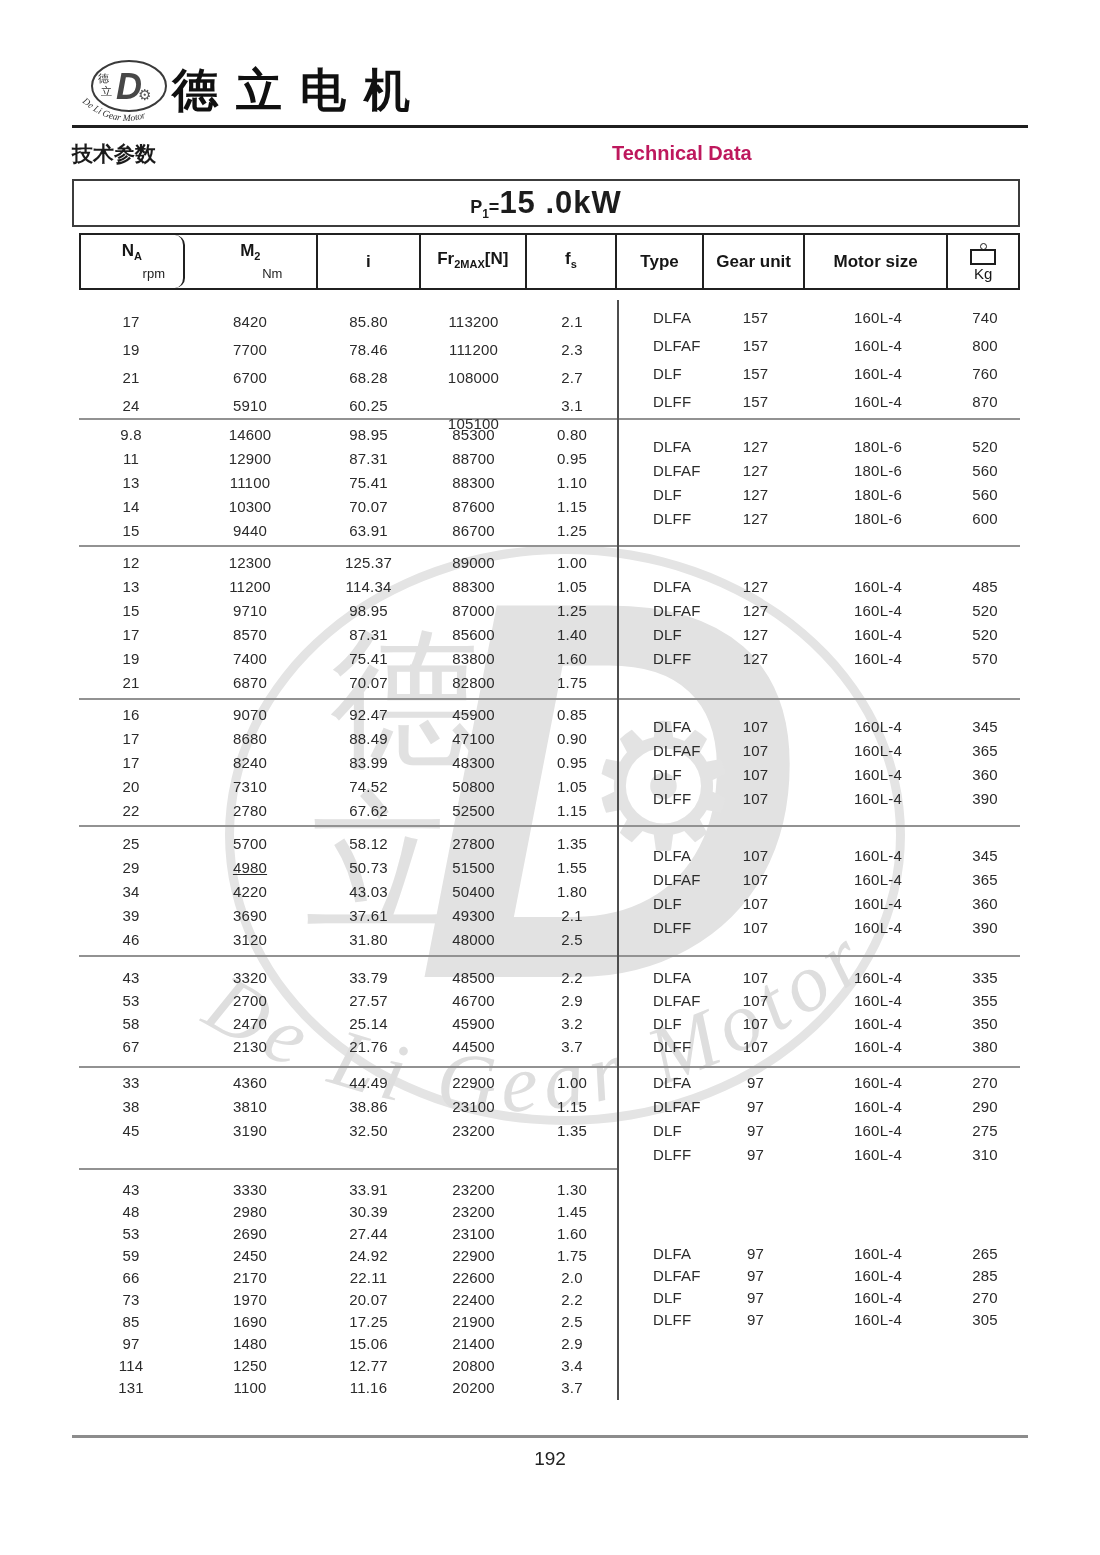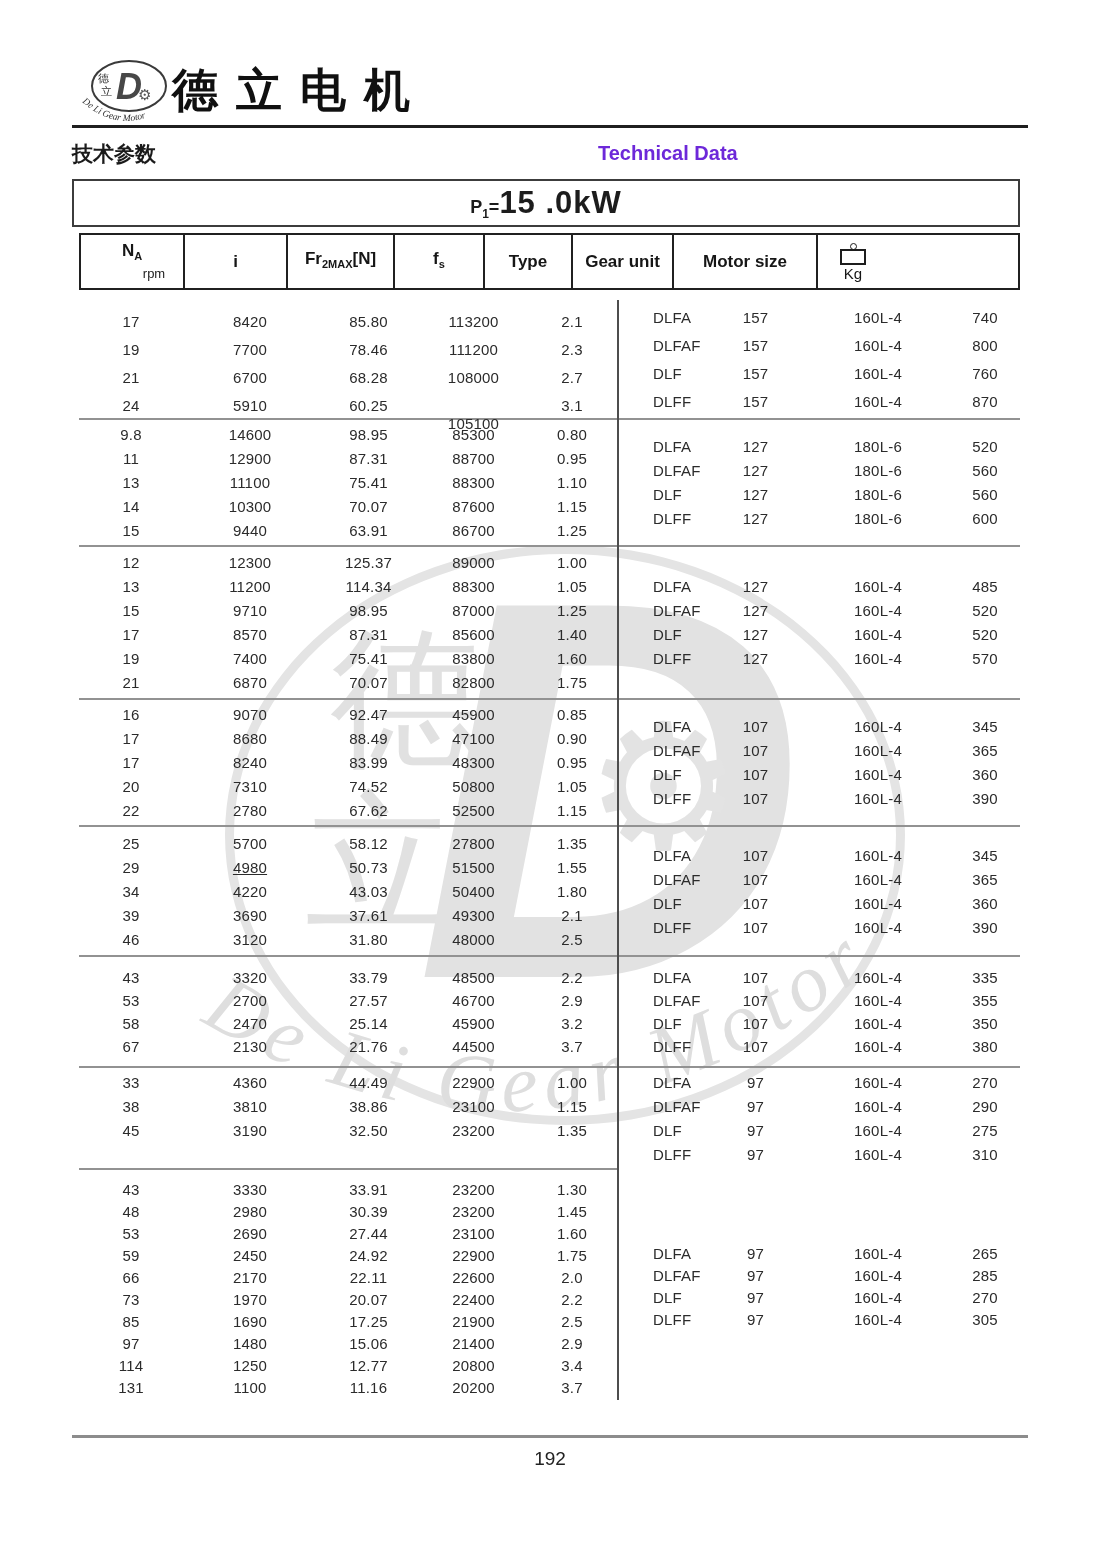--- a/index.html
+++ b/index.html
@@ -17,21 +17,21 @@
   .wm-gear{position:absolute;left:585px;top:700px;font-size:175px;color:#e3e3e3;line-height:1;}
   .wm-arc{position:absolute;left:160px;top:880px;width:800px;height:340px;}
   .wm-arc text{font-family:"Liberation Serif",serif;font-style:italic;font-size:82px;
                fill:#dedede;letter-spacing:8px;}
   
   .logo-svg{position:absolute;left:72px;top:52px;width:118px;height:82px;}
   .brand-name{position:absolute;left:172px;top:60px;font-size:46px;font-weight:bold;
               letter-spacing:18px;color:#101010;font-family:"Liberation Serif",serif;}
   .top-rule{position:absolute;left:72px;top:125px;width:956px;height:3px;background:#1f1f1f;}
   .section-cn{position:absolute;left:72px;top:140px;font-size:21px;font-weight:bold;color:#1a1a1a;}
-  .section-en{position:absolute;left:598px;top:142px;font-size:20px;font-weight:bold;color:#6d28d9;}
+  .section-en{position:absolute;left:612px;top:142px;font-size:20px;font-weight:bold;color:#be185d;}
   .title-box{position:absolute;left:72px;top:179px;width:948px;height:48px;box-sizing:border-box;
              border:2px solid #3c3c3c;text-align:center;line-height:44px;}
   .p-small{font-size:18px;font-weight:bold;}
   .p-small sub{font-size:12px;}
   .p-big{font-size:31px;font-weight:bold;letter-spacing:1px;}
   
   .thead{position:absolute;left:79px;top:233px;width:941px;height:57px;box-sizing:border-box;
          border:2px solid #202020;display:flex;background:transparent;}
   .th{box-sizing:border-box;border-right:2px solid #202020;display:flex;flex-direction:column;
       justify-content:center;align-items:center;gap:1px;}
@@ -95,23 +95,27 @@
     <div class="top-rule"></div>
 
     <div class="section-cn">技术参数</div>
     <div class="section-en">Technical Data</div>
 
     <div class="title-box">
       <span class="p-small"><span>P</span><sub>1</sub><span>=</span></span><span class="p-big">15 .0kW</span>
     </div>
 
     <div class="thead" id="thead">
-        <div class="th" style="width: 104px;">
+        <div class="th" style="width: 104px; border-radius: 10px;">
           <div class="th-main">N<sub>A</sub></div>
           <div class="th-unit">rpm</div>
+        </div>
+        <div class="th" style="width: 134px;">
+          <div class="th-main">M<sub>2</sub></div>
+          <div class="th-unit">Nm</div>
         </div>
         <div class="th" style="width: 103px;">
           <div class="th-main">i</div>
         </div>
         <div class="th" style="width: 107px;">
           <div class="th-main">Fr<sub>2MAX</sub>[N]</div>
         </div>
         <div class="th" style="width: 90px;">
           <div class="th-main">f<sub>s</sub></div>
         </div>

